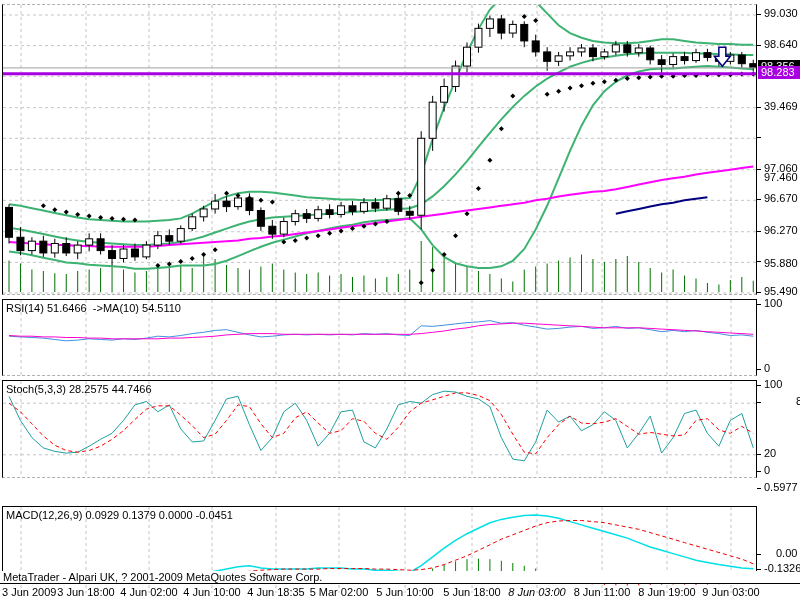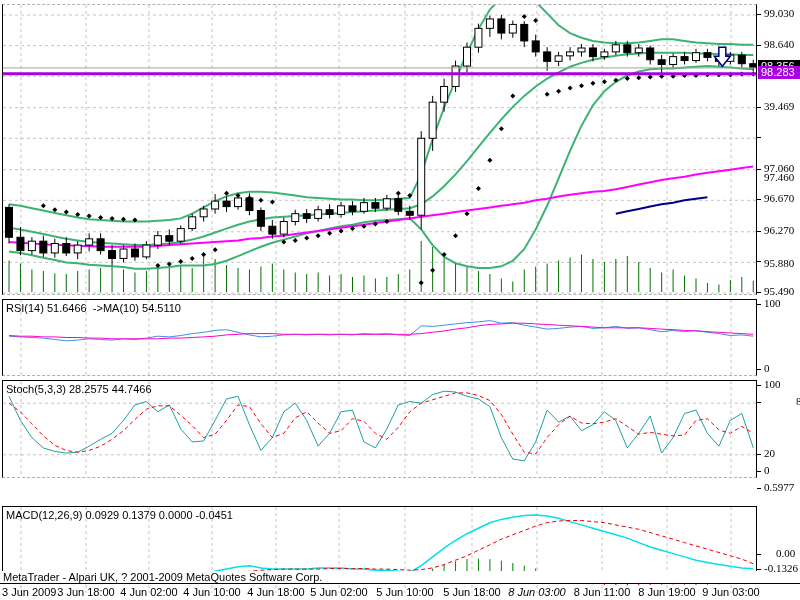--- a/index.html
+++ b/index.html
@@ -7,21 +7,21 @@
        font-family:"Liberation Sans",sans-serif;font-size:11px;color:#000;}
   .panel{position:absolute;left:2px;width:755px;background:#fff;box-sizing:border-box;
          border:1px solid #000;border-bottom:1px dashed #b0b0b0;}
   #panel-main{top:4px;height:291px;border-top:1px dashed #b0b0b0;}
   #panel-rsi{top:299px;height:77px;}
   #panel-stoch{top:380px;height:98px;}
   #panel-macd{top:506px;height:68px;border-bottom:1px solid #000;}
   .panel svg{position:absolute;left:0;top:0;}
   .plabel{position:absolute;left:3px;top:2px;z-index:5;white-space:pre;}
   .axis-strip{position:absolute;left:757px;top:0;width:43px;height:570px;}
-  .axis-label{position:absolute;left:7px;white-space:nowrap;z-index:1;font-family:Liberation Serif, serif;}
+  .axis-label{position:absolute;left:7px;white-space:nowrap;z-index:1;}
   .tick{position:absolute;left:0;width:4px;height:1px;background:#000;}
   .price-tag{position:absolute;left:1px;width:39px;height:13px;line-height:13px;
              color:#fff;padding-left:3px;font-size:11px;}
   #bid-tag{background:#000;z-index:3;}
   #hline-tag{z-index:4;}
   .statusbar{position:absolute;left:0;top:571px;width:800px;height:13px;background:#fff;
              border-bottom:1px solid #000;line-height:13px;padding-left:3px;box-sizing:border-box;}
   .time-axis{position:absolute;left:0;top:585px;width:800px;height:15px;}
   .time-label{position:absolute;top:1px;width:90px;text-align:center;white-space:nowrap;}
 </style>
@@ -497,22 +497,22 @@
 
   <div class="statusbar">
     <span>MetaTrader - Alpari UK, ? 2001-2009 MetaQuotes Software Corp.</span>
   </div>
 
   <div class="time-axis" id="time-axis">
       <span class="time-label" style="left: 2px; text-align: left;">3 Jun 2009</span>
       <span class="time-label" style="left: 41px;">3 Jun 18:00</span>
       <span class="time-label" style="left: 104px;">4 Jun 02:00</span>
       <span class="time-label" style="left: 167px;">4 Jun 10:00</span>
-      <span class="time-label" style="left: 231px;">4 Jun 18:00</span>
-      <span class="time-label" style="left: 294px;">5 Jun 02:00</span>
+      <span class="time-label" style="left: 231px;">4 Jun 18:35</span>
+      <span class="time-label" style="left: 294px;">5 Mar 02:00</span>
       <span class="time-label" style="left: 360px;">5 Jun 10:00</span>
       <span class="time-label" style="left: 427px;">5 Jun 18:00</span>
       <span class="time-label" style="left: 492px; font-style: italic;">8 Jun 03:00</span>
       <span class="time-label" style="left: 557px;">8 Jun 11:00</span>
       <span class="time-label" style="left: 622px;">8 Jun 19:00</span>
       <span class="time-label" style="left: 686px;">9 Jun 03:00</span>
     </div>
 
 </div>
 

